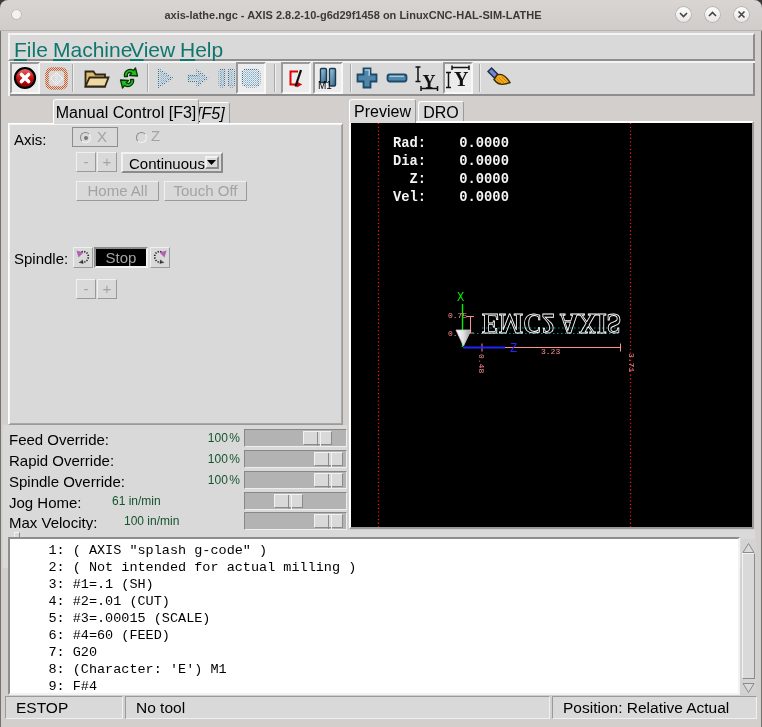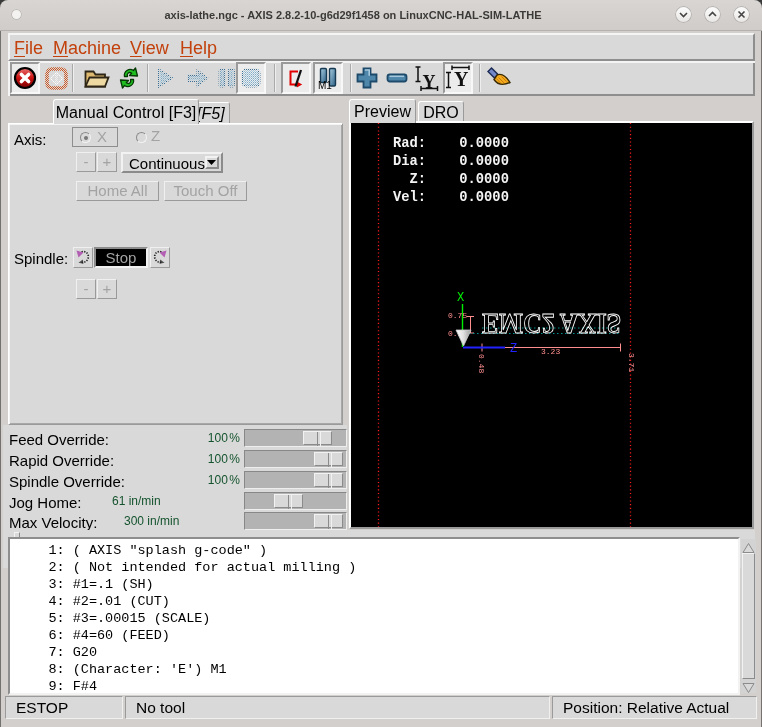--- a/index.html
+++ b/index.html
@@ -8,21 +8,21 @@
 #win { position:absolute; left:0; top:0; width:762px; height:727px; background:#d0cdca; border-radius:8px 8px 0 0; overflow:hidden; box-shadow:inset 0 0 0 1px #74726e, inset 0 -2px 0 #9c9a98; }
 
 #titlebar { position:absolute; left:0; top:0; width:762px; height:31px; background:linear-gradient(#d8d5d2,#cfccc9); border-bottom:1px solid #b4b1ae; border-radius:8px 8px 0 0; }
 #titlebar .appdot { position:absolute; left:11px; top:9px; width:11px; height:11px; border-radius:50%; background:#f4f2f0; box-shadow:inset 0 0 0 1px #bdbab7; }
 #titlebar .title { position:absolute; left:0; top:0; width:706px; height:30px; line-height:30px; text-align:center; font-size:11px; font-weight:bold; color:#3c3a38; }
 .wbtn { position:absolute; top:6px; width:17px; height:17px; border-radius:50%; background:linear-gradient(#fdfdfd,#e8e6e4); box-shadow:inset 0 0 0 1px #b5b2af; }
 .wbtn svg { position:absolute; left:0; top:0; }
 
 #inner { position:absolute; left:1px; top:31px; width:760px; height:696px; background:#d2cfcc; }
 
-#menubar { position:absolute; left:7px; top:2px; width:747px; height:28px; background:#d9d9d9; border:2px solid; border-color:#f4f4f4 #8e8e8e #8e8e8e #f4f4f4; font-size:18px; color:#c2410c; }
+#menubar { position:absolute; left:7px; top:2px; width:747px; height:28px; background:#d9d9d9; border:2px solid; border-color:#f4f4f4 #8e8e8e #8e8e8e #f4f4f4; font-size:21px; color:#0f766e; }
 #menubar span { position:absolute; top:3px; }
 #menubar u { text-decoration:underline; text-underline-offset:2px; }
 
 #toolbar { position:absolute; left:7px; top:30px; width:747px; height:35px; background:#d9d9d9; box-shadow:inset 2px 2px 0 #f4f4f4, inset -2px -2px 0 #8e8e8e; }
 .tbtn { position:absolute; top:1px; width:34px; height:32px; display:flex; align-items:center; justify-content:center; }
 .tbtn.pressed { background:#ececec; border:2px solid; border-color:#9a9a9a #f8f8f8 #f8f8f8 #9a9a9a; }
 .tsep { position:absolute; top:3px; width:2px; height:28px; border-left:1px solid #aaa; border-right:1px solid #eee; }
 
 #leftcol { position:absolute; left:7px; top:64px; width:340px; height:473px; }
 #rightcol { position:absolute; left:347px; top:64px; width:407px; height:473px; }
@@ -283,21 +283,21 @@
       <div class="svalue" style="left:138px; top:378px; width:94px; text-align:right;">100<span style="margin-left:1.5px;">%</span></div>
       <div class="strough" style="left:236px; top:376px;">
           <div class="shandle" style="left:69px;"></div>
         </div>
       <div class="slabel" style="top:399px;">Jog Home:</div>
       <div class="svalue" style="left:104px; top:399px;">61 in/min</div>
       <div class="strough" style="left:236px; top:397px;">
           <div class="shandle" style="left:29px;"></div>
         </div>
       <div class="slabel" style="top:419px;">Max Velocity:</div>
-      <div class="svalue" style="left:116px; top:419px;">300 in/min</div>
+      <div class="svalue" style="left:116px; top:419px;">100 in/min</div>
       <div class="strough" style="left:236px; top:417px;">
           <div class="shandle" style="left:69px;"></div>
         </div>
     </div>
     <div id="rightcol">
       <div class="tab" style="left:1px; top:4px; width:67px; height:24px; line-height:24px; z-index:2;">Preview</div>
       <div class="tab" style="left:70px; top:6px; width:46px; height:21px; line-height:21px;">DRO</div>
       <div class="notebook" style="left:1px; top:26px; width:405px; height:408px; z-index:1; border-width:2px;">
         <svg id="pv" width="401" height="404" style="position:absolute; left:0; top:0; background:#000;">
           <line x1="27.5" y1="0" x2="27.5" y2="404" stroke="#ff1a1a" stroke-width="1.3" stroke-dasharray="1.1 2.6"></line>

